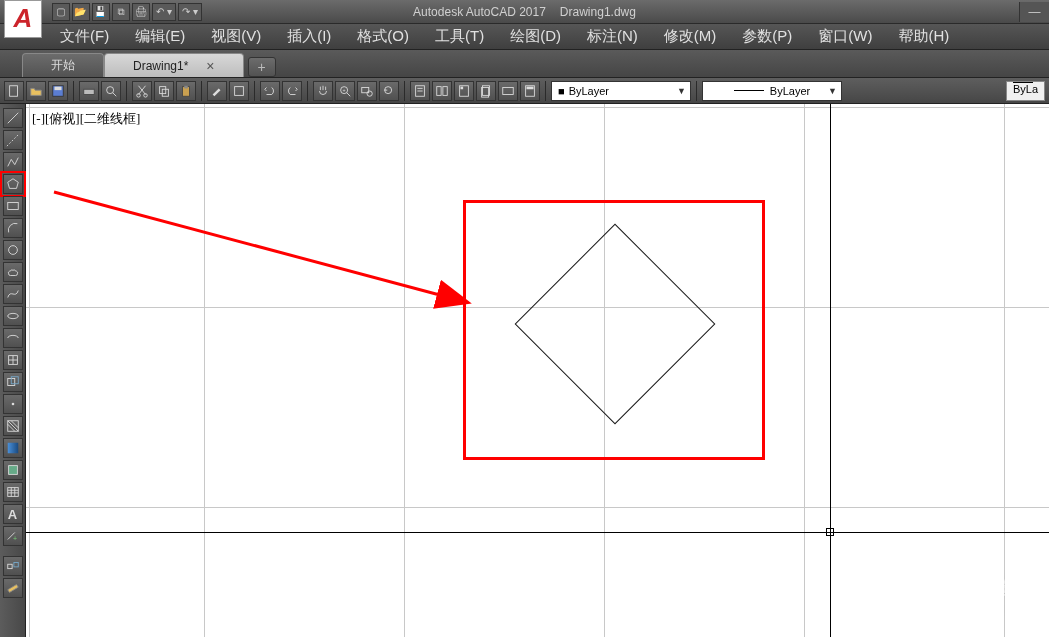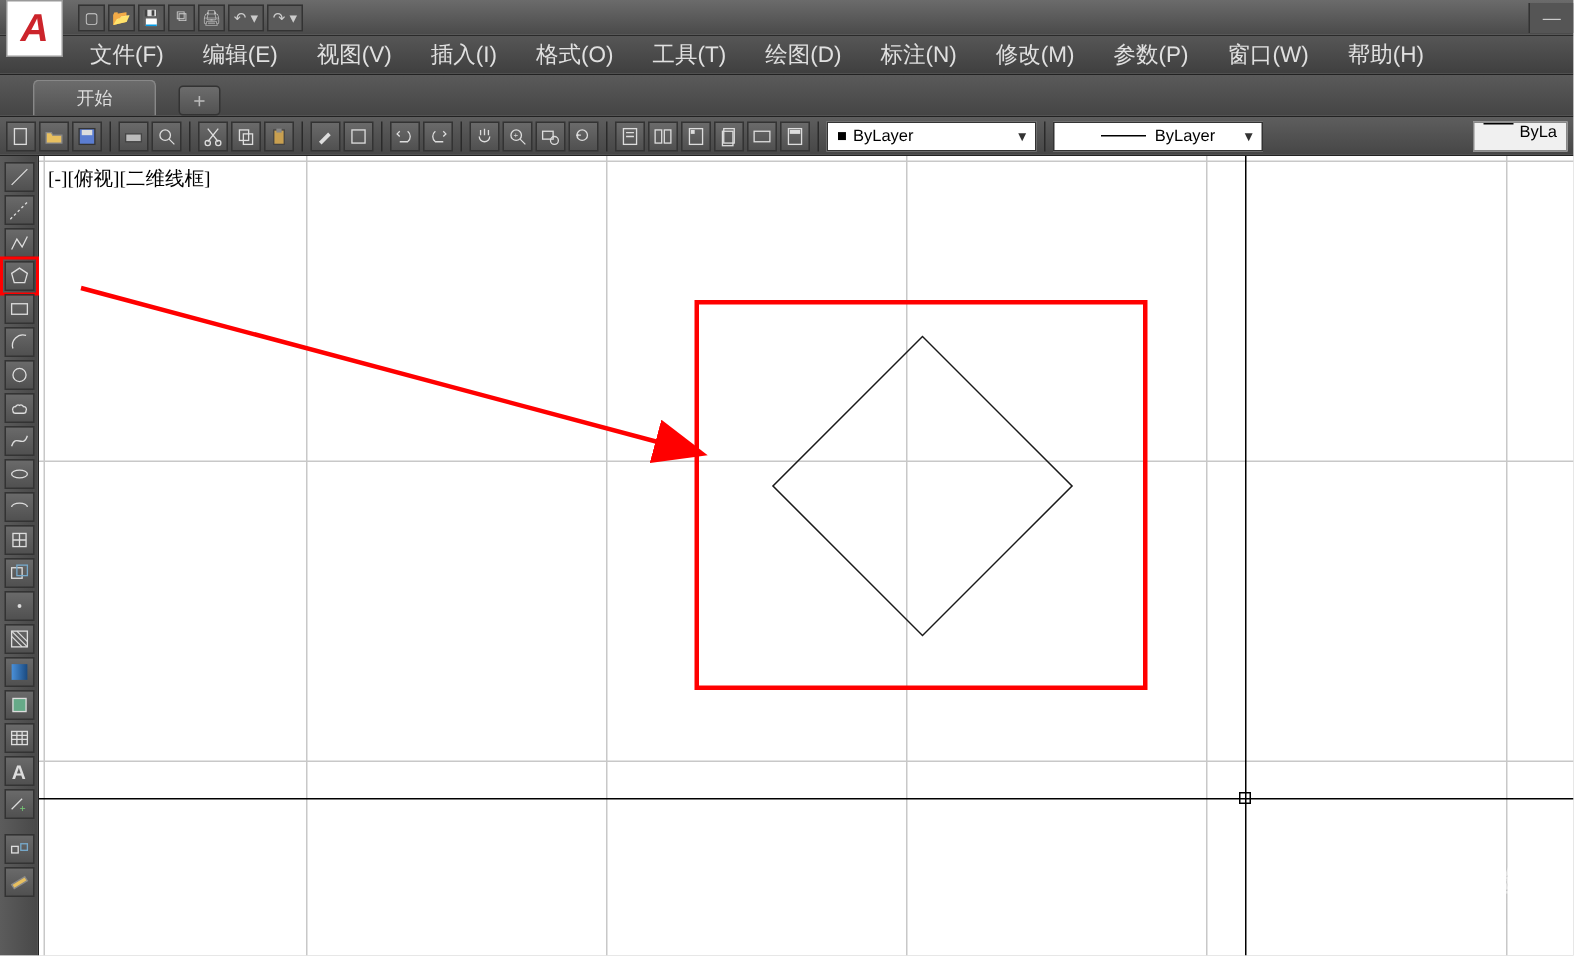--- a/index.html
+++ b/index.html
@@ -14,35 +14,35 @@
 .title-center { position: absolute; left: 50%; transform: translateX(-50%); color: #d0d0d0; font-size: 12px; display: flex; gap: 14px; }
 .title-right { margin-left: auto; display: flex; }
 .win-ctrl { width: 30px; height: 20px; color: #ccc; font-size: 12px; display: flex; align-items: center; justify-content: center; background: #555; border-left: 1px solid #333; cursor: pointer; }
 
 
 .menu-bar { height: 26px; background: linear-gradient(to bottom, #565656, #3f3f3f); display: flex; align-items: center; padding-left: 48px; gap: 2px; border-bottom: 1px solid #222; }
 .menu-item { color: #e0e0e0; font-size: 15px; padding: 4px 12px; cursor: pointer; }
 
 
 .file-tabs { height: 28px; background: linear-gradient(to bottom, #5a5a5a, #454545); display: flex; align-items: flex-end; padding-left: 22px; border-bottom: 1px solid #222; }
-.file-tab { height: 24px; padding: 0 28px; background: linear-gradient(to bottom, #d8d8d8, #bdbdbd); color: #222; font-size: 12px; display: flex; align-items: center; border: 1px solid #888; border-bottom: none; margin-right: 11px; position: relative; border-radius: 4px 4px 0 0; }
+.file-tab { height: 24px; padding: 0 28px; background: linear-gradient(to bottom, #d8d8d8, #bdbdbd); color: #222; font-size: 12px; display: flex; align-items: center; border: 1px solid #888; border-bottom: none; margin-right: 0; position: relative; border-radius: 4px 4px 0 0; }
 .file-tab.dark { background: linear-gradient(to bottom, #6c6c6c, #525252); color: #ddd; }
 .file-tab .tab-close { margin-left: 18px; font-size: 14px; color: #555; cursor: pointer; }
 .file-tab-add { width: 28px; height: 20px; background: linear-gradient(to bottom, #6c6c6c, #525252); color: #bbb; font-size: 14px; display: flex; align-items: center; justify-content: center; margin-left: 4px; border-radius: 3px; border: 1px solid #333; cursor: pointer; }
 
 
 .toolbar-row { height: 26px; background: linear-gradient(to bottom, #5e5e5e, #464646); display: flex; align-items: center; gap: 2px; padding: 0 4px; border-bottom: 1px solid #222; }
 .tb-btn { width: 20px; height: 20px; background: linear-gradient(to bottom, #6a6a6a, #505050); border: 1px solid #333; color: #ccc; font-size: 11px; display: flex; align-items: center; justify-content: center; cursor: pointer; }
 .tb-btn svg { width: 14px; height: 14px; }
 .tb-sep { width: 1px; height: 20px; background: #2a2a2a; margin: 0 3px; }
 .tb-dropdown { height: 20px; background: #fff; border: 1px solid #333; display: flex; align-items: center; font-size: 11px; padding: 0 6px; position: relative; }
 .tb-dropdown.layer { width: 140px; }
 .tb-dropdown.lt { width: 140px; justify-content: center; }
 .tb-dropdown .caret { position: absolute; right: 4px; font-size: 9px; color: #333; }
-.bylayer-end { margin-left: auto; height: 20px; background: #f0f0f0; border: 1px solid #888; padding: 0 6px; font-size: 11px; display: flex; align-items: flex-start; }
+.bylayer-end { margin-left: auto; height: 20px; background: #f0f0f0; border: 1px solid #888; padding: 0 6px; font-size: 11px; display: flex; align-items: center; flex-direction: column; }
 
 
 .main-area { display: flex; height: calc(637px - 24px - 26px - 28px - 26px); position: relative; }
 .left-toolbar { width: 26px; background: linear-gradient(to right, #5c5c5c, #484848); display: flex; flex-direction: column; gap: 2px; padding: 4px 2px; border-right: 1px solid #222; align-items: center; }
 .lt-btn { width: 20px; height: 20px; background: linear-gradient(to bottom, #6a6a6a, #505050); border: 1px solid #333; color: #ccc; font-size: 11px; display: flex; align-items: center; justify-content: center; cursor: pointer; }
 .lt-btn.highlighted { outline: 2px solid #ff0000; outline-offset: 1px; }
 .lt-btn svg { width: 14px; height: 14px; }
 
 
 .canvas-wrap { flex: 1; position: relative; background: #fff; }
@@ -68,20 +68,24 @@
 <div class="title-bar">
   <div class="app-logo">A</div>
   <div class="qat">
     <div class="qat-btn">▢</div>
     <div class="qat-btn">📂</div>
     <div class="qat-btn">💾</div>
     <div class="qat-btn">⧉</div>
     <div class="qat-btn">🖨</div>
     <div class="qat-btn undo">↶ ▾</div>
     <div class="qat-btn redo">↷ ▾</div>
+  </div>
+  <div class="title-center">
+    <span>Autodesk AutoCAD 2017</span>
+    <span>Drawing1.dwg</span>
   </div>
   <div class="title-right">
     <div class="win-ctrl">—</div>
   </div>
 </div>
 
 <div class="menu-bar">
   <div class="menu-item">文件(F)</div>
   <div class="menu-item">编辑(E)</div>
   <div class="menu-item">视图(V)</div>
@@ -93,20 +97,24 @@
   <div class="menu-item">修改(M)</div>
   <div class="menu-item">参数(P)</div>
   <div class="menu-item">窗口(W)</div>
   <div class="menu-item">帮助(H)</div>
 </div>
 
 <div class="file-tabs">
   <div class="file-tab dark">
     <span>开始</span>
   </div>
+  <div class="file-tab">
+    <span>Drawing1*</span>
+    <span class="tab-close">×</span>
+  </div>
   <div class="file-tab-add">+</div>
 </div>
 
 <div class="toolbar-row">
   <div class="tb-btn">
       <svg viewBox="0 0 16 16">
         <rect x="3" y="2" width="9" height="12" fill="none" stroke="#ddd"></rect>
       </svg>
     </div>
   <div class="tb-btn">

